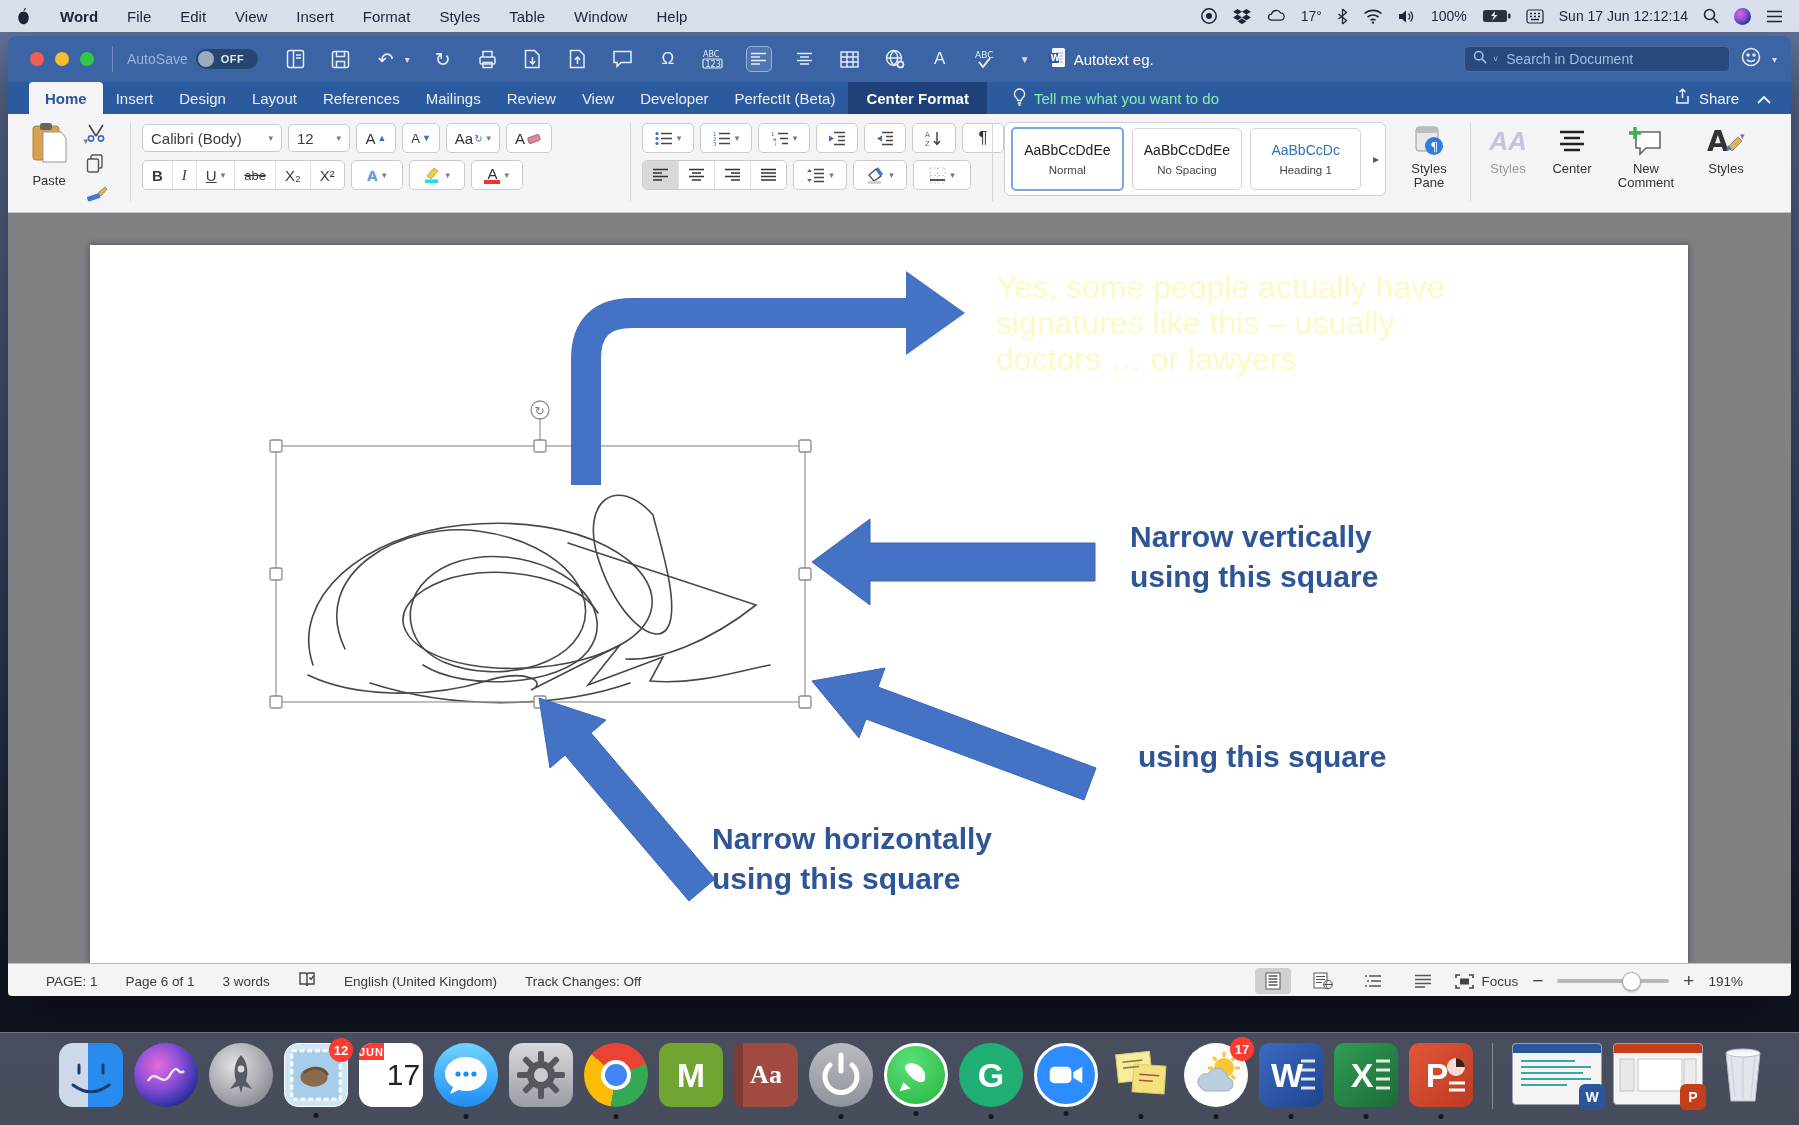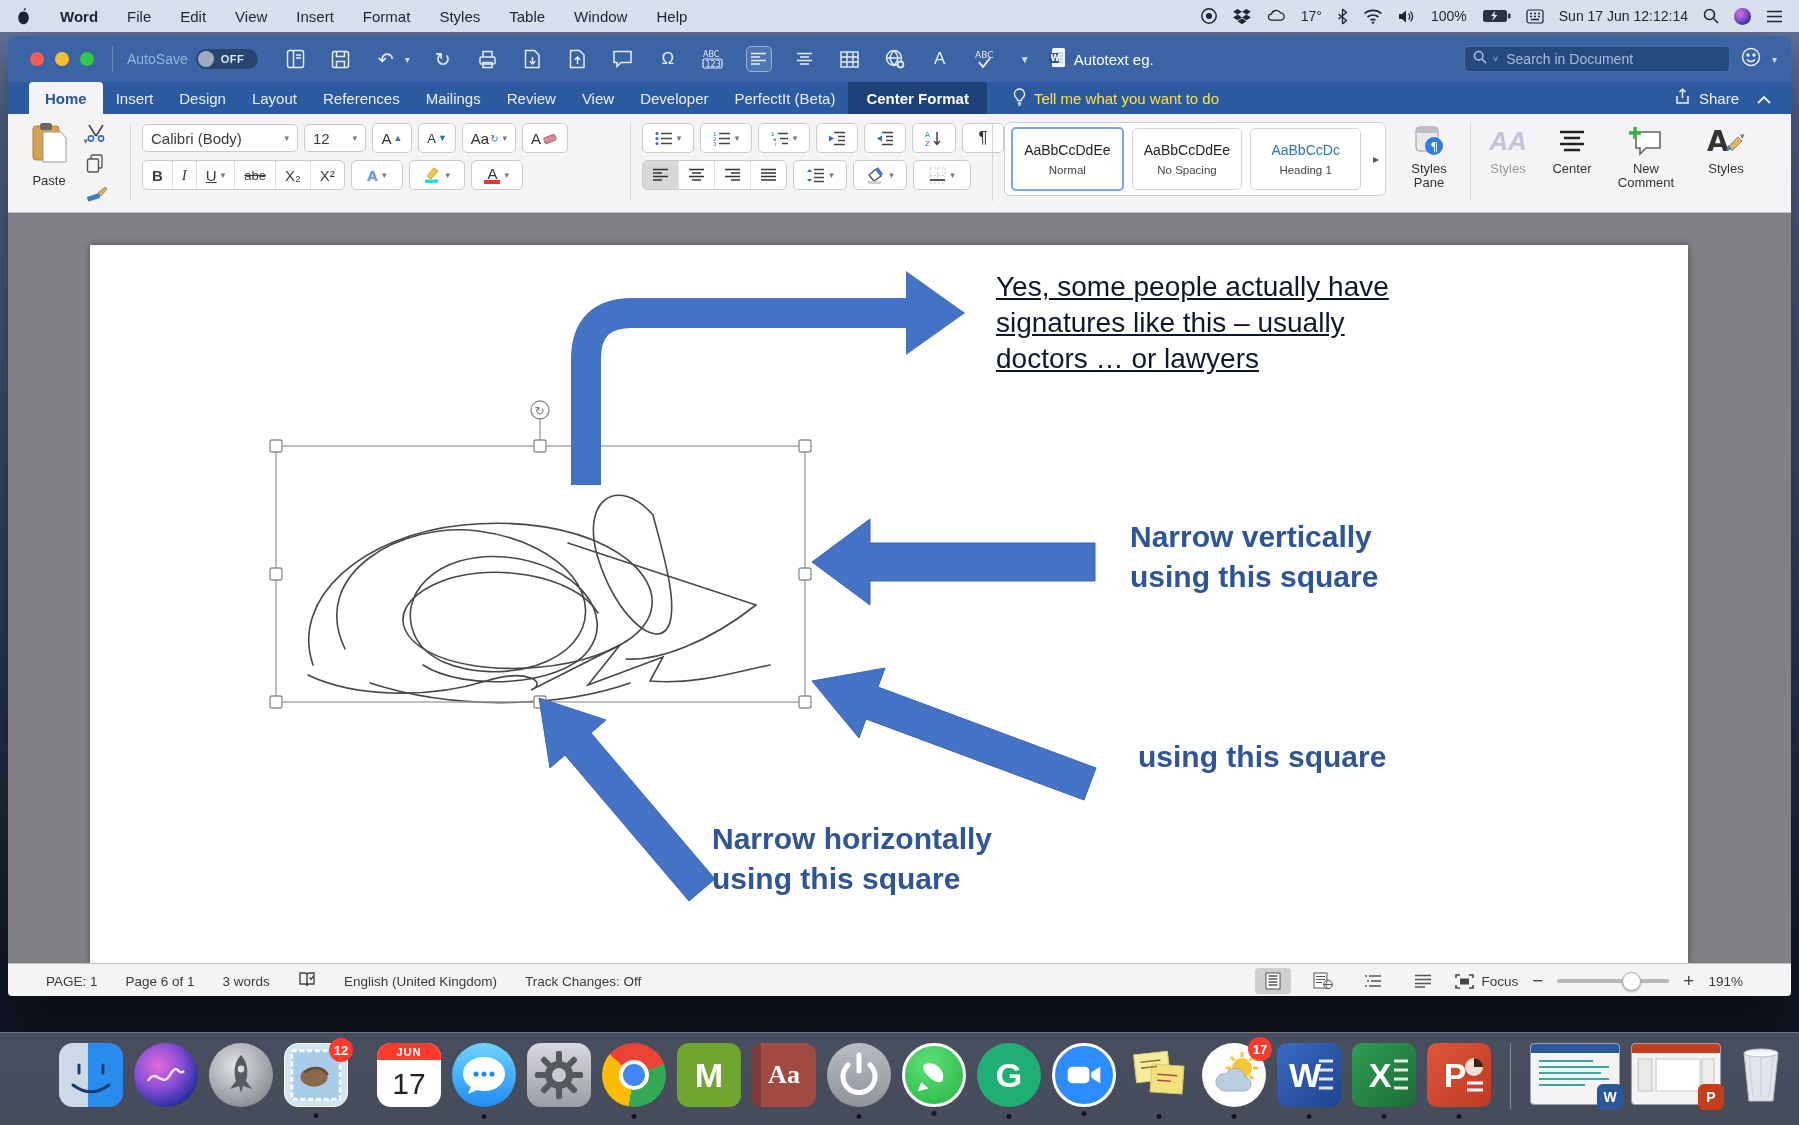--- a/index.html
+++ b/index.html
@@ -32,21 +32,21 @@
   .tb-search{margin-left:auto;margin-right:14px;display:flex;align-items:center;gap:10px;}
   .searchbox{width:248px;height:24px;background:rgba(17,42,80,.45);border:1px solid rgba(255,255,255,.18);
     border-radius:5px;display:flex;align-items:center;padding:0 8px;gap:6px;}
   .searchbox input{background:transparent;border:none;outline:none;color:#c7d4ea;font-size:14px;width:190px;font-family:"Liberation Sans",sans-serif;}
   .searchbox input::placeholder{color:#a9bcdd;}
   
   .tabrow{height:32px;background:#2c5a9e;display:flex;align-items:stretch;color:#e9eef8;font-size:15px;position:relative;}
   .tab{display:flex;align-items:center;padding:0 13px;cursor:default;}
   .tab.active{background:#f4f4f6;color:#2a5699;border-radius:4px 4px 0 0;margin-left:21px;font-weight:bold;padding:0 16px;}
   .tab.ctx{background:#1d4178;color:#fff;font-weight:bold;padding:0 18px;}
-  .tellme{display:flex;align-items:center;gap:8px;margin-left:26px;color:#fde047;}
+  .tellme{display:flex;align-items:center;gap:8px;margin-left:26px;color:#86efac;}
   .sharebox{margin-left:auto;display:flex;align-items:center;gap:8px;margin-right:20px;color:#f0f4fb;}
   
   .ribbon{height:98px;background:#f4f4f6;border-bottom:1px solid #c3c3c6;position:relative;color:#3b3b3b;}
   .vdiv{position:absolute;top:9px;bottom:11px;width:1px;background:#d6d6d9;}
   .rgroup{position:absolute;top:0;height:98px;}
   .rrow{position:absolute;display:flex;gap:6px;align-items:center;height:30px;}
   .r1{top:9px;} .r2{top:46px;}
   .btn{background:#fff;border:1px solid #c9cacd;border-radius:5px;height:30px;display:flex;align-items:center;
     justify-content:center;box-sizing:border-box;font-size:15px;color:#333;}
   .seg{display:flex;background:#fff;border:1px solid #c9cacd;border-radius:5px;height:30px;box-sizing:border-box;overflow:hidden;}
@@ -69,21 +69,21 @@
   .sc-h1 .sc-sample{color:#2e74b5;}
   .bigbtn{display:flex;flex-direction:column;align-items:center;justify-content:flex-start;gap:4px;
     font-size:13px;color:#333;text-align:center;line-height:14px;}
   .bigbtn .bb-ic{height:34px;display:flex;align-items:center;justify-content:center;}
   .disabled{color:#9a9a9a;}
   
   .canvas{height:750px;background:#7f8185;position:relative;overflow:hidden;}
   .page{position:absolute;left:82px;top:32px;width:1598px;height:718px;background:#fff;box-shadow:0 0 7px rgba(0,0,0,.4);}
   .overlay{position:absolute;left:0;top:0;width:1783px;height:750px;}
   .ann{position:absolute;white-space:nowrap;}
-  .ann-purple{left:988px;top:56px;font-size:28px;line-height:36px;color:#0f172a;text-decoration:underline;}
+  .ann-purple{left:988px;top:56px;font-size:32px;line-height:36px;color:#fef9c3;}
   .ann-blue{font-weight:bold;font-size:30px;line-height:40px;color:#2E5597;}
   .ann-nv{left:1122px;top:304px;}
   .ann-rw{left:1130px;top:524px;}
   .ann-nh{left:704px;top:606px;}
   
   .statusbar{height:34px;background:#f4f4f4;border-top:1px solid #bdbdbd;display:flex;align-items:center;
     font-size:13.5px;color:#3a3a3a;position:relative;}
   .sb-item{margin-left:28px;}
   .sb-right{position:absolute;right:48px;display:flex;align-items:center;gap:14px;justify-content:center;}
   .viewbtn{width:36px;height:26px;display:flex;align-items:center;justify-content:center;border-radius:4px;}
@@ -97,21 +97,21 @@
   .dk{width:64px;height:64px;border-radius:14px;position:relative;flex:none;}
   .dk .glyph{position:absolute;inset:0;display:flex;align-items:center;justify-content:center;color:#fff;font-weight:bold;}
   .badge{position:absolute;top:-6px;right:-6px;min-width:24px;height:24px;border-radius:12px;background:#ff3b30;color:#fff;
     font-size:13px;font-weight:bold;display:flex;align-items:center;justify-content:center;padding:0 4px;box-sizing:border-box;z-index:2;}
   .rundot{position:absolute;left:50%;bottom:-12px;width:5px;height:5px;border-radius:50%;background:#17181c;transform:translateX(-50%);}
   .dock-sep{width:1px;height:66px;background:rgba(255,255,255,.35);margin:0 8px;flex:none;}
   .preview{width:88px;height:60px;border-radius:4px;background:#f4f4f4;border:1px solid #9aa0ad;position:relative;flex:none;overflow:visible;}
   .pv-bar{height:9px;border-radius:3px 3px 0 0;}
   .pv-badge{position:absolute;right:-4px;bottom:-6px;width:26px;height:26px;border-radius:6px;color:#fff;font-size:14px;
     font-weight:bold;display:flex;align-items:center;justify-content:center;}
-  .cal{background:#fff;display:flex;flex-direction:column;overflow:hidden;margin-left:18px;}
+  .cal{background:#fff;display:flex;flex-direction:row;overflow:hidden;}
   .cal-top{height:17px;background:#ff3b30;color:#fff;font-size:11px;font-weight:bold;display:flex;align-items:center;justify-content:center;letter-spacing:1px;}
   .cal-day{flex:1;display:flex;align-items:center;justify-content:center;font-size:30px;color:#222;font-weight:300;}
 </style>
 </head>
 <body>
 
 <div class="stage">
 
   <div class="menubar">
     <div class="mb-left">
@@ -378,21 +378,21 @@
             </svg></span>
         <span><svg width="22" height="18" viewBox="0 0 22 18">
               <rect x="1" y="10" width="13" height="5" rx="1" transform="rotate(-18 7 12)" fill="#3f7ad1"></rect>
               <path d="M12 8l7-6 2 2-6 7z" fill="#d9b36b" stroke="#a8894e"></path>
             </svg></span>
       </div>
       <div class="vdiv" style="left:122px;"></div>
 
       <div class="rgroup" style="left:134px;">
         <div class="rrow r1">
-          <div class="combo" style="width:156px;">
+          <div class="combo" style="width:140px;">
             <span>Calibri (Body)</span>
               <span class="caret">▾</span>
           </div>
           <div class="combo" style="width:62px;">
             <span>12</span>
               <span class="caret">▾</span>
           </div>
           <div class="btn" style="width:40px;">
               <span>A</span>
               <span style="color:#2f6fd0;font-size:9px;margin-left:2px;">▲</span>

